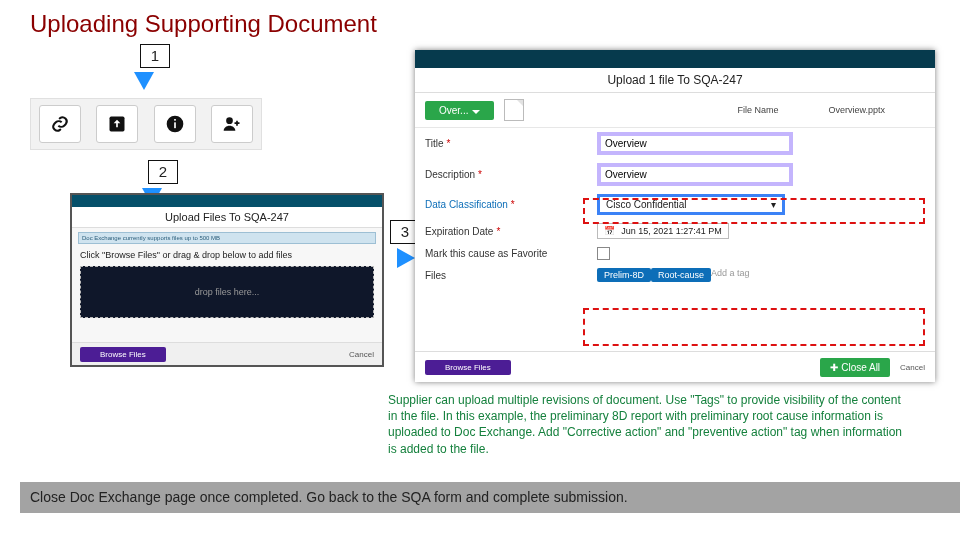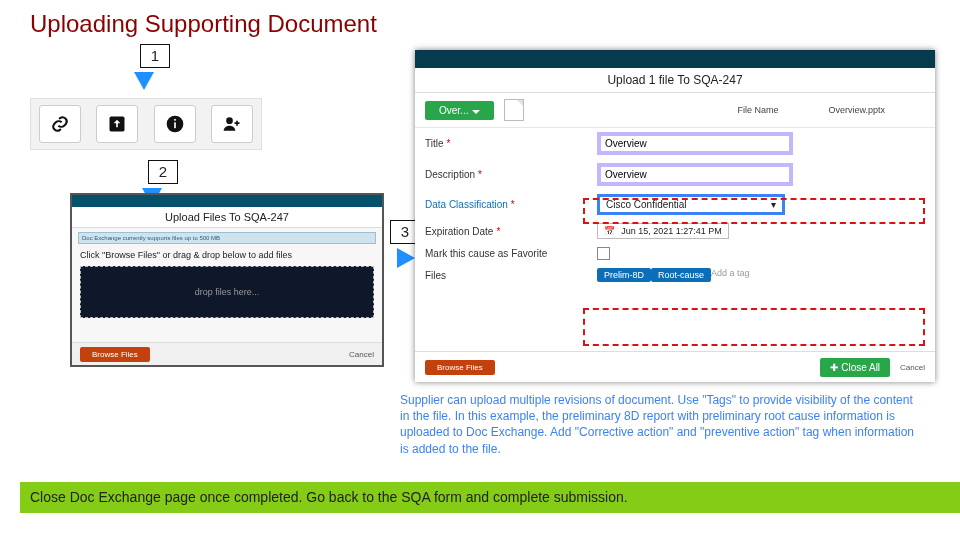--- a/index.html
+++ b/index.html
@@ -11,21 +11,21 @@
   .iconbar{position:absolute;left:30px;top:98px;width:230px;height:50px;background:#f2f2f2;display:flex;align-items:center;justify-content:space-around;border:1px solid #e0e0e0}
   .iconbar .ic{width:40px;height:36px;background:#fff;border:1px solid #ccc;border-radius:3px;display:flex;align-items:center;justify-content:center;font-size:18px;color:#111}
   
   .panel2{position:absolute;left:70px;top:193px;width:310px;height:170px;background:#f7f7f7;border:2px solid #555}
   .panel2 .hdr{background:#05506a;height:12px}
   .panel2 .titlebar{text-align:center;font-size:11px;padding:4px 0;border-bottom:1px solid #ddd;background:#fff}
   .panel2 .bluebar{margin:4px 6px;height:10px;background:#cfe3ef;border:1px solid #9dbfd4;font-size:6px;color:#2a5d7a;line-height:10px;padding-left:3px;overflow:hidden}
   .panel2 .instruct{font-size:9px;padding:2px 8px;color:#222}
   .panel2 .dropzone{margin:4px 8px;height:50px;border:1px dashed #bbb;background:#0f172a;font-size:9px;color:#999;text-align:center;line-height:50px}
   .panel2 .footer{position:absolute;bottom:0;left:0;right:0;height:22px;background:#f0f0f0;border-top:1px solid #ddd;display:flex;justify-content:space-between;align-items:center;padding:0 8px}
-  .btn-blue{background:#c2410c;color:#fff;font-size:8px;padding:3px 12px;border-radius:2px}
+  .btn-blue{background:#4c1d95;color:#fff;font-size:8px;padding:3px 20px;border-radius:2px}
   .btn-grey{font-size:8px;color:#555}
   
   .panel3{position:absolute;left:415px;top:50px;width:520px;height:332px;background:#fff;box-shadow:0 0 6px rgba(0,0,0,.5)}
   .panel3 .hdr3{background:#063a4d;height:18px}
   .panel3 .titlebar3{text-align:center;font-size:12px;padding:5px 0;border-bottom:1px solid #ddd}
   .panel3 .ovrow{display:flex;align-items:center;padding:6px 10px;border-bottom:1px solid #e7e7e7}
   .ovbtn{background:#2aa64a;color:#fff;font-size:10px;padding:4px 14px;border-radius:2px;position:relative}
   .ovbtn:after{content:'';display:inline-block;margin-left:4px;border-left:4px solid transparent;border-right:4px solid transparent;border-top:4px solid #fff}
   .filebox{margin-left:10px;width:18px;height:20px;border:1px solid #bbb;background:#fff;position:relative}
   .filebox:before{content:'';position:absolute;top:0;right:0;border-style:solid;border-width:0 6px 6px 0;border-color:transparent #e2e2e2 transparent transparent}
@@ -37,22 +37,22 @@
   .formrow input[type=text]{width:180px;font-size:10px;padding:2px 4px;border:4px solid #c4b5fd}
   .dd{display:inline-flex;align-items:center;border:3px solid #3b82f6;font-size:10px;padding:2px 6px;width:170px;justify-content:space-between}
   .datebox{border:1px solid #bbb;font-size:9px;padding:2px 6px;display:inline-flex;align-items:center;gap:6px}
   .tags{display:flex;align-items:flex-start}
   .tagchip{background:#0d6eb8;color:#fff;font-size:9px;padding:2px 7px;border-radius:2px}
   .addtag{font-size:9px;color:#999}
   .footer3{position:absolute;bottom:0;left:0;right:0;height:30px;border-top:1px solid #ddd;display:flex;align-items:center;padding:0 10px;gap:10px}
   .btn-green{background:#2aa64a;color:#fff;font-size:10px;padding:4px 10px;border-radius:2px}
   .redbox{position:absolute;border:2px dashed #d11}
   .callout{position:absolute;font-size:12px;color:#000;width:160px}
-  .para{position:absolute;left:400px;top:392px;width:520px;font-size:12px;line-height:1.35;color:#3b82f6}
-  .closing{position:absolute;left:20px;top:482px;width:920px;font-size:14px;background:#84cc16;padding:6px 10px;line-height:1.35}
+  .para{position:absolute;left:388px;top:392px;width:520px;font-size:12px;line-height:1.35;color:#15803d}
+  .closing{position:absolute;left:20px;top:482px;width:920px;font-size:14px;background:#a3a3a3;padding:6px 10px;line-height:1.35}
   .checkbox{display:inline-block;width:11px;height:11px;border:1px solid #888;background:#fff;vertical-align:middle;position:relative}
   .checkbox.checked:after{content:'✓';position:absolute;font-size:10px;color:#0a60a8;left:0;top:-2px}
 </style>
 </head>
 <body>
 <div class="page">
 
 <div class="title">Uploading Supporting Document</div>
 
 <div class="stepbox" style="left:140px;top:44px">1</div>

